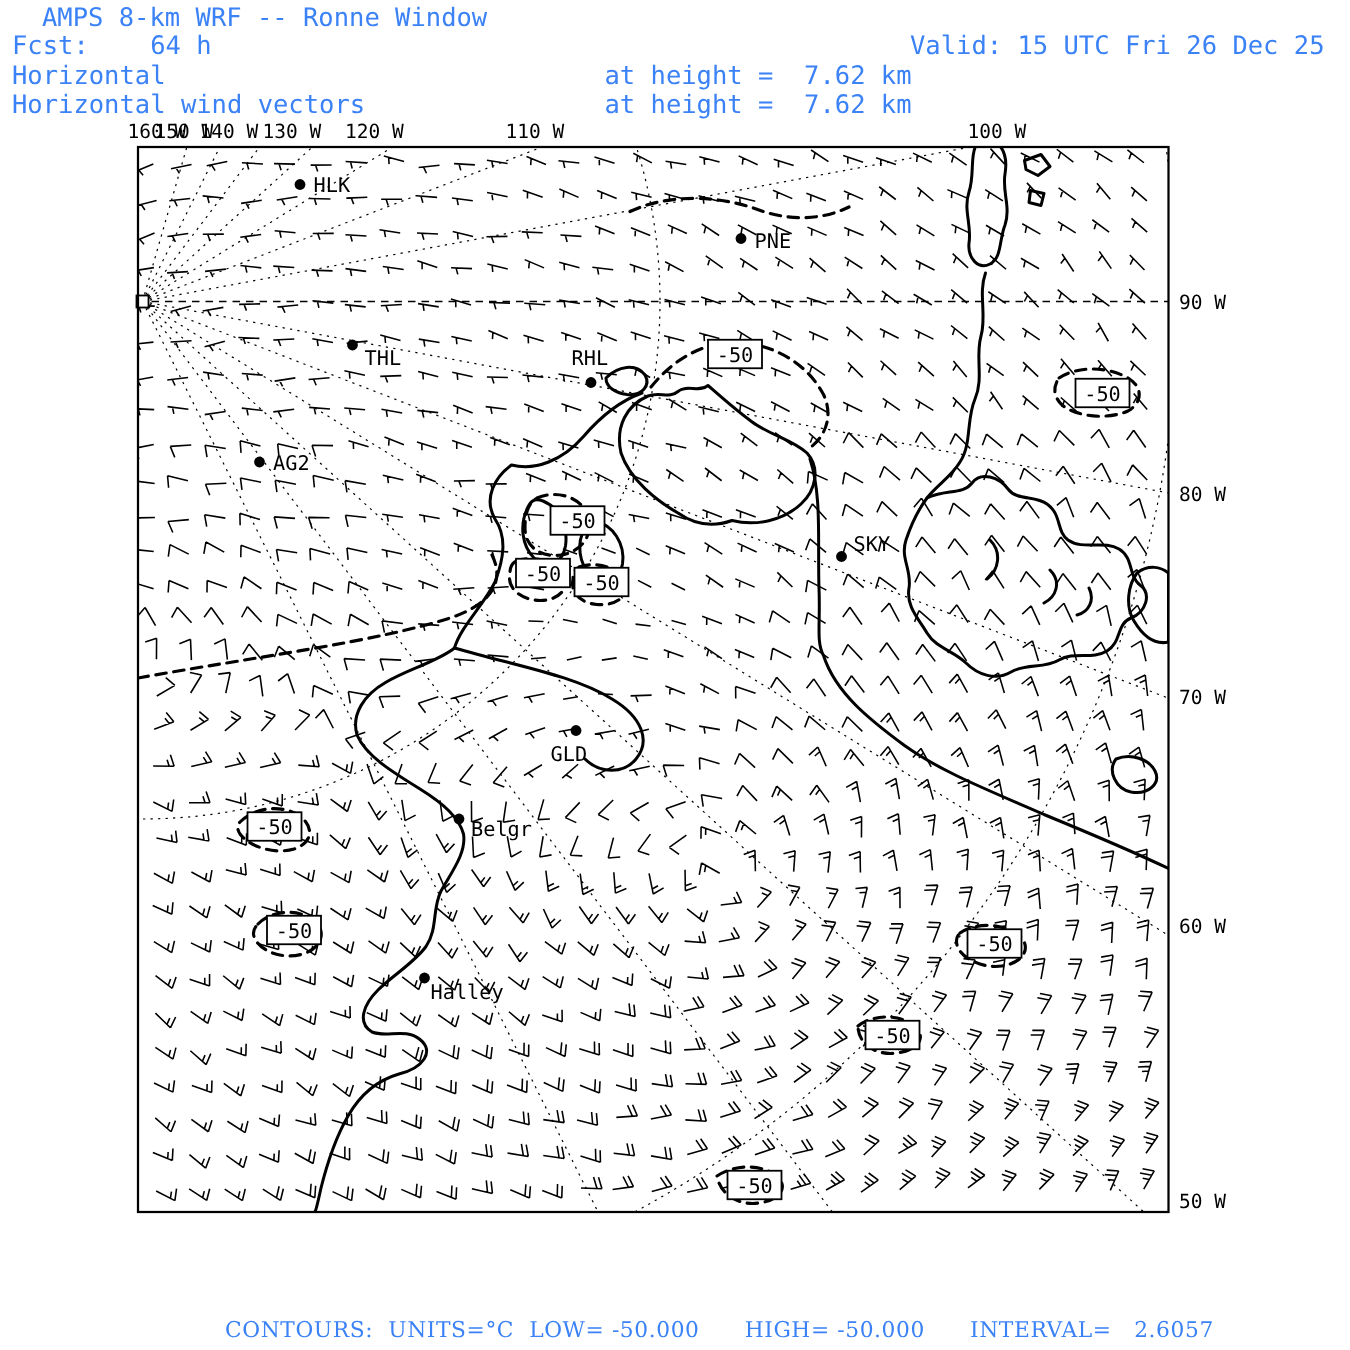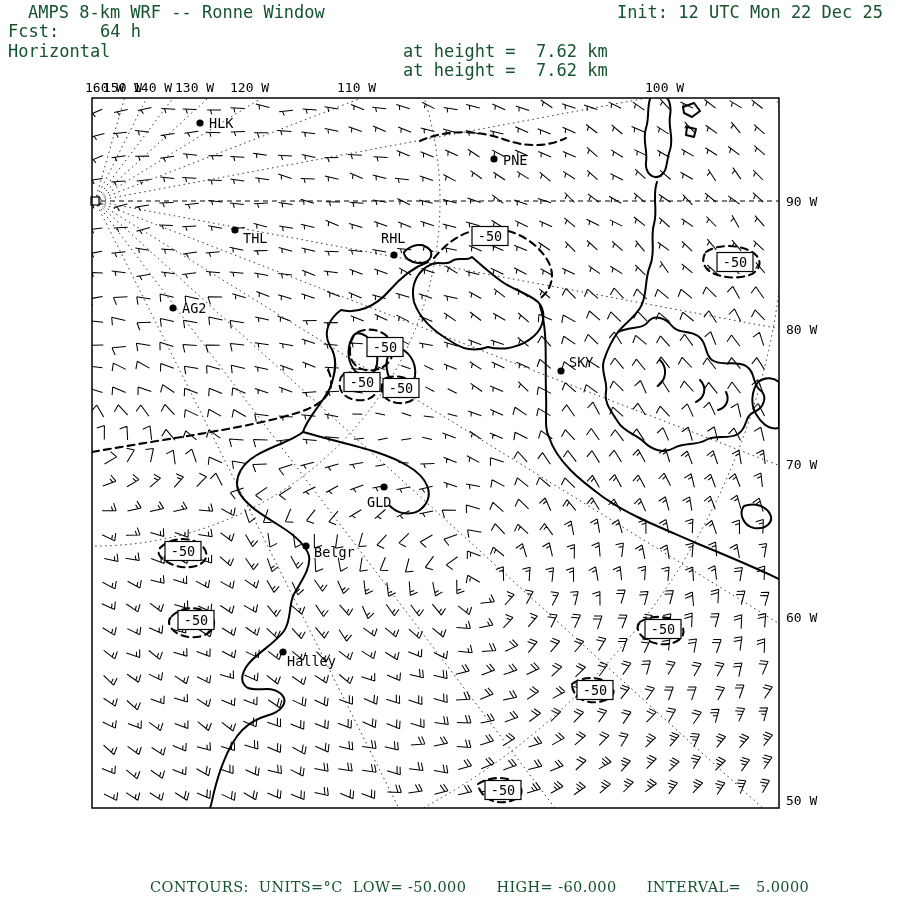--- a/index.html
+++ b/index.html
@@ -1,34 +1,35 @@
 <!DOCTYPE html>
 <html><head>
 <meta charset="utf-8">
 <style>
   html,body{margin:0;padding:0;background:#fff;}
-  .page{position:relative;width:900px;height:900px;background:#fff;color:#14532d;overflow:hidden;
+  .page{position:relative;width:900px;height:900px;background:#fff;color:#3b82f6;overflow:hidden;
         font-family:"DejaVu Sans Mono", monospace;}
   .hdr{position:absolute;font-size:17px;line-height:19px;white-space:pre;letter-spacing:0px;}
   .hdr-right{position:absolute;right:17px;text-align:right;font-size:17px;line-height:19px;white-space:pre;}
   .footer{position:absolute;left:150px;top:879px;font-family:"DejaVu Serif", serif;
           font-size:14.5px;white-space:pre;letter-spacing:0.4px;}
   svg{position:absolute;left:0;top:0;}
   svg text{font-family:"DejaVu Sans Mono", monospace;fill:#000;}
 </style>
 </head>
 <body>
 
 <div class="page">
 
   <div class="hdr" style="left:28px;top:3px">AMPS 8-km WRF -- Ronne Window</div>
-  <div class="hdr-right" style="top:3px">Init: 12 UTC Mon 22 Dec 25</div>
   <div class="hdr" style="left:8px;top:22px">Fcst:    64 h</div>
+  <div class="hdr-right" style="top:22px">Valid: 15 UTC Fri 26 Dec 25</div>
   <div class="hdr" style="left:8px;top:42px">Horizontal</div>
   <div class="hdr" style="left:403px;top:42px">at height =  7.62 km</div>
+  <div class="hdr" style="left:8px;top:61px">Horizontal wind vectors</div>
   <div class="hdr" style="left:403px;top:61px">at height =  7.62 km</div>
 
   <svg id="mapsvg" width="900" height="900" viewBox="0 0 900 900">
       <defs>
         <clipPath id="fc">
           <rect x="92" y="98" width="687" height="710"></rect>
         </clipPath>
       </defs>
       <g clip-path="url(#fc)">
         <path d="M95,201L1471.244143551835,-55.811326345387045M95,201L1400.7827752296043,-303.907262686597M95,201L1286.0071381061723,-534.8681926677801M95,201L1130.812365837611,-740.8560095778395M95,201L940.4652937546601,-914.880117690223M95,201L721.4257185997927,-1051.034671675163M95,201L481.12717280707454,-1144.6990029051874M95,201L1471.244143551835,457.81132634538704M95,201L1400.7827752296043,705.907262686597M95,201L1286.0071381061723,936.8681926677801M95,201L1130.812365837611,1142.8560095778394M95,201L940.4652937546601,1316.880117690223M95,201L721.4257185997927,1453.034671675163" fill="none" stroke="#000" stroke-width="0.8" stroke-dasharray="1.5 3.5"></path>
@@ -160,14 +161,14 @@
         <text x="645" y="92" font-size="13px">100 W</text>
         <text x="786" y="206" font-size="13px">90 W</text>
         <text x="786" y="334" font-size="13px">80 W</text>
         <text x="786" y="469" font-size="13px">70 W</text>
         <text x="786" y="622" font-size="13px">60 W</text>
         <text x="786" y="805" font-size="13px">50 W</text>
       </g>
       <rect x="92" y="98" width="687" height="710" fill="none" stroke="#000" stroke-width="1.5"></rect>
     </svg>
 
-  <div class="footer">CONTOURS:  UNITS=°C  LOW= -50.000      HIGH= -60.000      INTERVAL=   5.0000</div>
+  <div class="footer">CONTOURS:  UNITS=°C  LOW= -50.000      HIGH= -50.000      INTERVAL=   2.6057</div>
 </div>
 
 </body></html>

